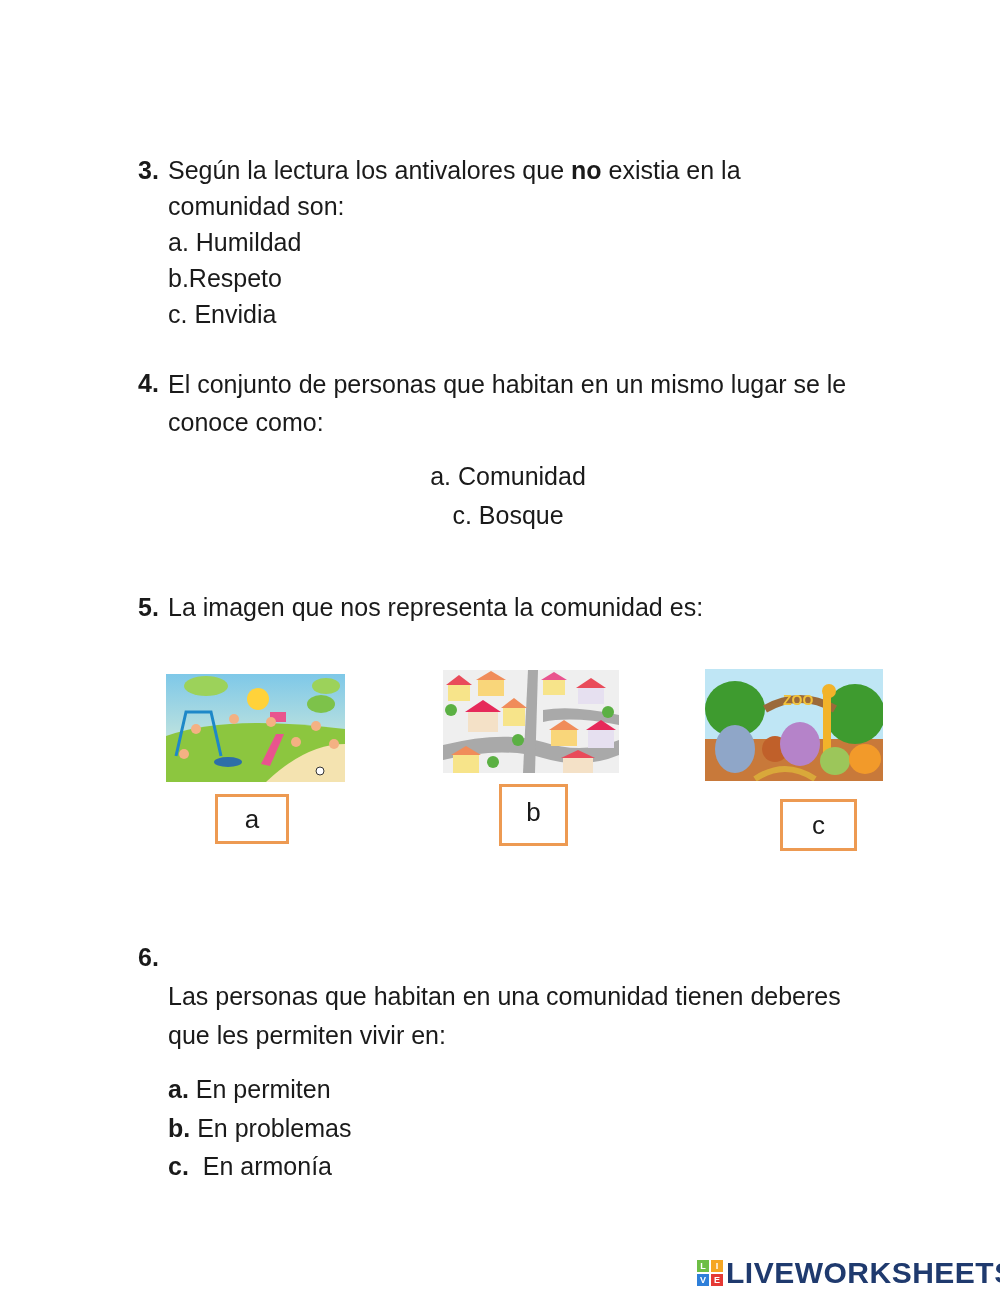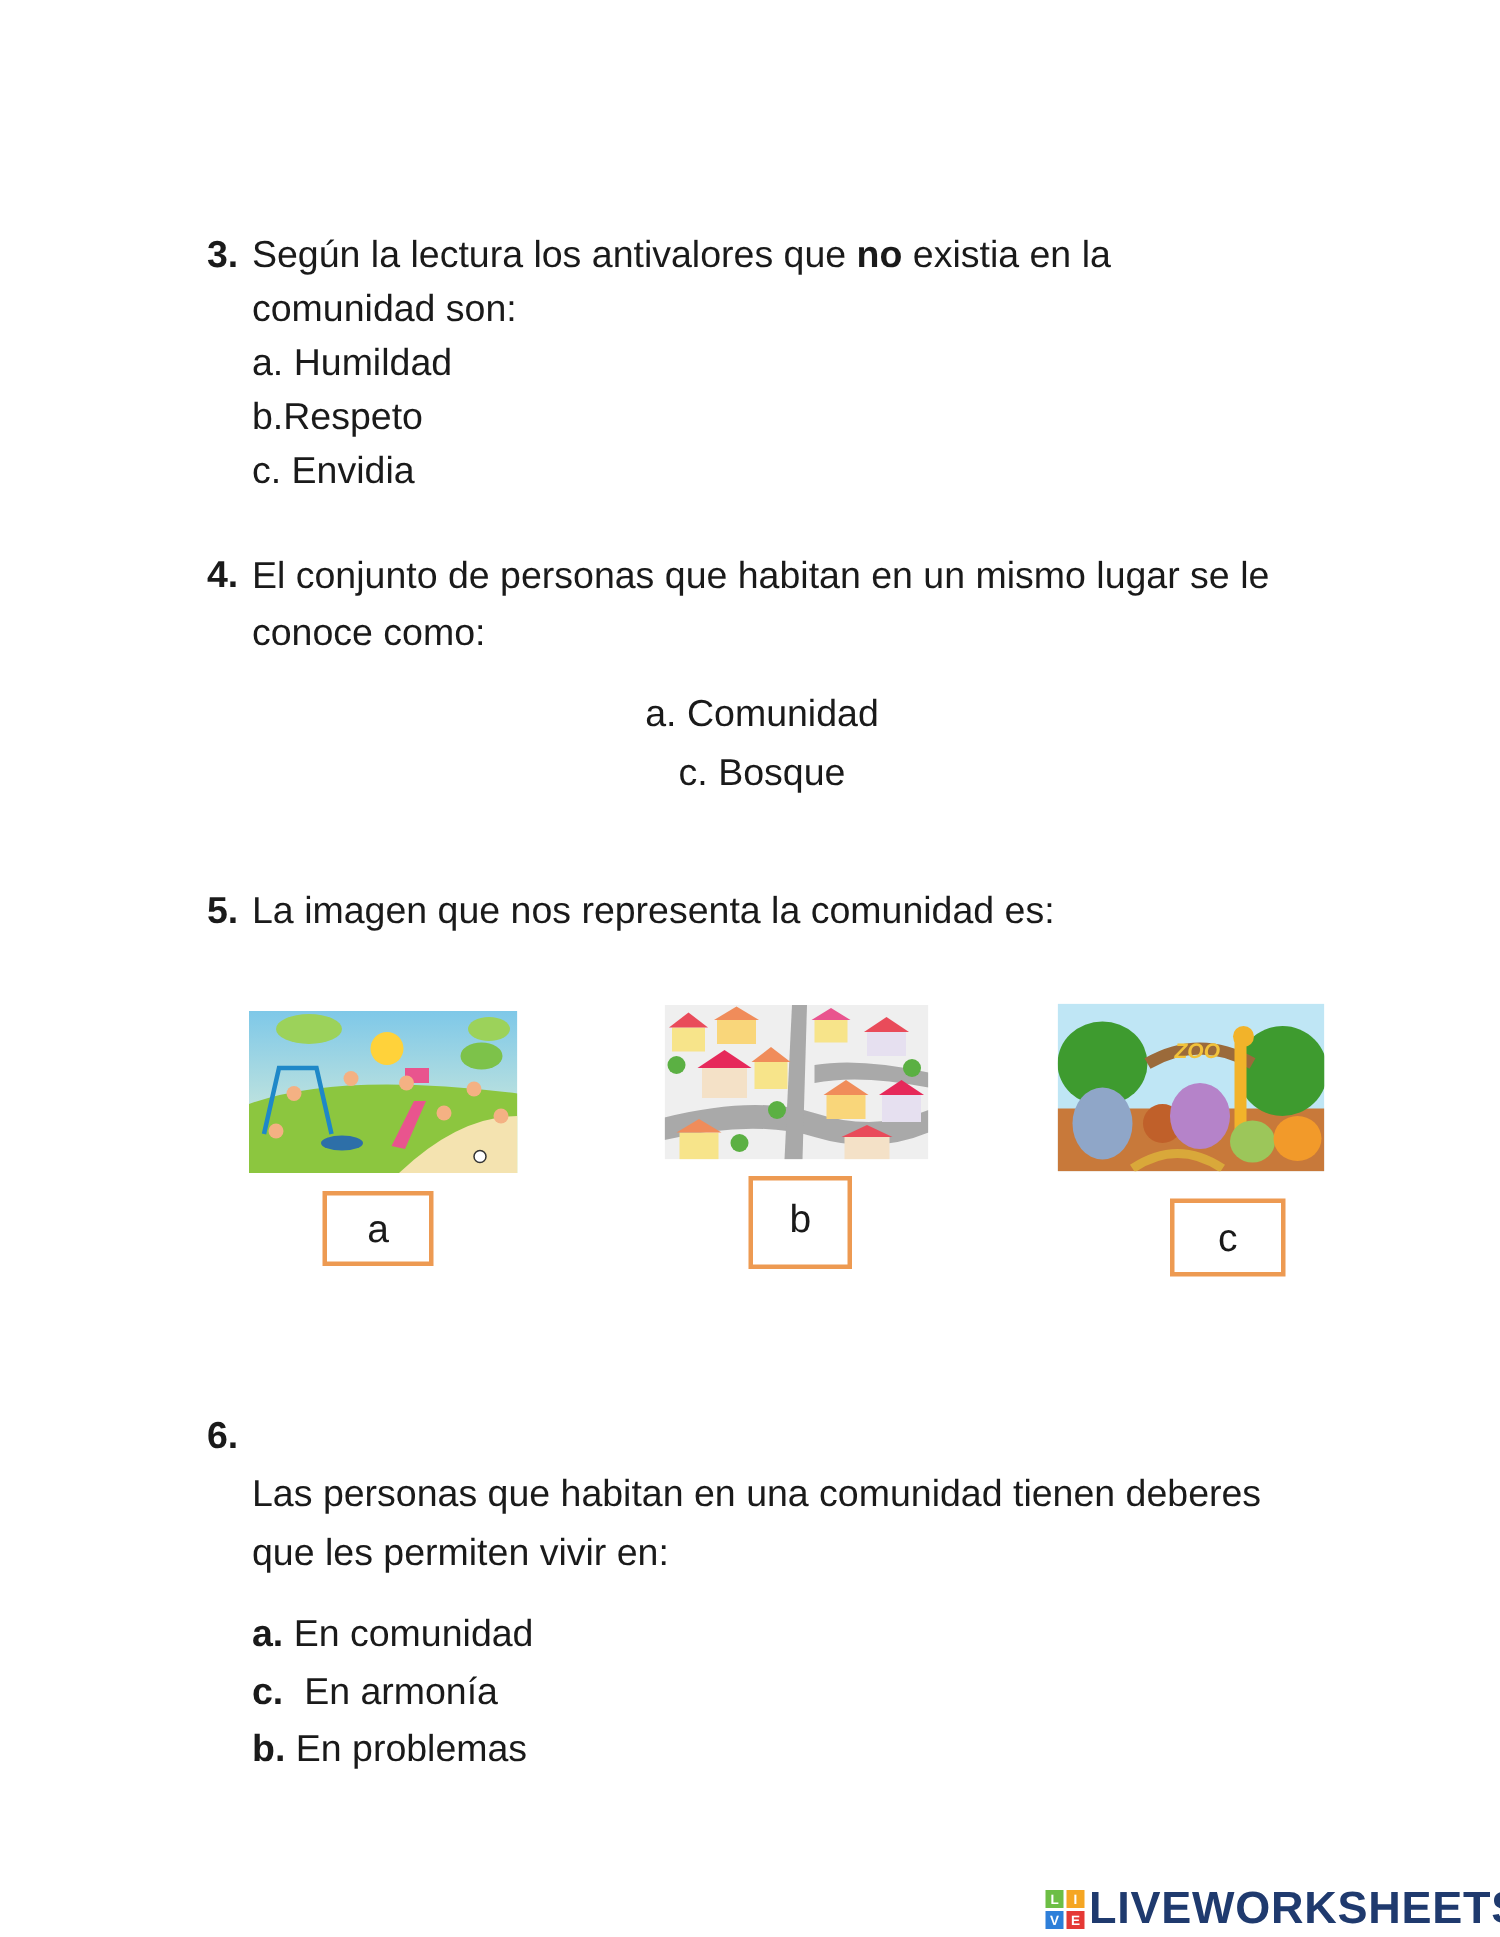--- a/index.html
+++ b/index.html
@@ -6,21 +6,21 @@
     body {
       width: 1000px; height: 1291px; background: #ffffff; position: relative; overflow: hidden;
       font-family: "Liberation Sans", sans-serif; color: #1a1a1a;
     }
     .q { position: absolute; left: 138px; font-size: 25px; line-height: 36px; }
     .qnum { position: absolute; left: 0; top: 0; font-weight: bold; font-size: 25px; }
     .qtext { margin-left: 30px; width: 680px; }
     .opts { margin-left: 30px; }
     .opt { display: block; line-height: 36px; }
     .bold { font-weight: bold; }
-    .pic { position: absolute; overflow: hidden; font-style: italic; }
+    .pic { position: absolute; overflow: hidden; }
     .ansbox {
       position: absolute; border: 3px solid #ED9A52; background: #fff;
       font-size: 26px; display: flex; align-items: center; justify-content: center; box-sizing: border-box;
       cursor: pointer;
     }
     .logo { position: absolute; left: 697px; top: 1256px; display: flex; align-items: center; }
     .tiles { display: grid; grid-template-columns: 12px 12px; grid-template-rows: 12px 12px; gap: 2px; margin-right: 3px; }
     .tile { font-size: 9px; font-weight: bold; color: #fff; display: flex; align-items: center; justify-content: center; }
     .logotext { font-weight: bold; font-size: 30px; color: #1F3A6E; letter-spacing: 0.5px; font-family: "Liberation Sans", sans-serif; }
   </style>
@@ -137,23 +137,23 @@
     <ellipse cx="160" cy="90" rx="16" ry="15" fill="#F29A2A"></ellipse>
     <path d="M50 110 Q80 90 110 110" fill="none" stroke="#D9A83A" stroke-width="6"></path>
   </svg>
 </div>
 <div class="ansbox" style="left:780px; top:799px; width:77px; height:52px;">c</div>
 
 <div class="q" style="top:939px;">
   <span class="qnum">6.</span>
   <div class="qtext" style="line-height:39px;margin-top:38px;">Las personas que habitan en una comunidad tienen deberes que les permiten vivir  en:</div>
   <div class="opts" style="margin-top:15px;">
-    <span class="opt" style="line-height:38.5px;"><span class="bold">a.</span><span> En comunidad</span></span>
+    <span class="opt" style="line-height:38.5px;"><span class="bold">a.</span><span> En permiten</span></span>
+    <span class="opt" style="line-height:38.5px;"><span class="bold">b.</span><span> En problemas</span></span>
     <span class="opt" style="line-height:38.5px;"><span class="bold">c.</span><span style="white-space:pre;">  En armonía</span></span>
-    <span class="opt" style="line-height:38.5px;"><span class="bold">b.</span><span> En problemas</span></span>
   </div>
 </div>
 
 <div class="logo">
   <div class="tiles">
     <span class="tile" style="background:#6DBE45;">L</span>
     <span class="tile" style="background:#F5A623;">I</span>
     <span class="tile" style="background:#2E7FD9;">V</span>
     <span class="tile" style="background:#E53935;">E</span>
   </div>

